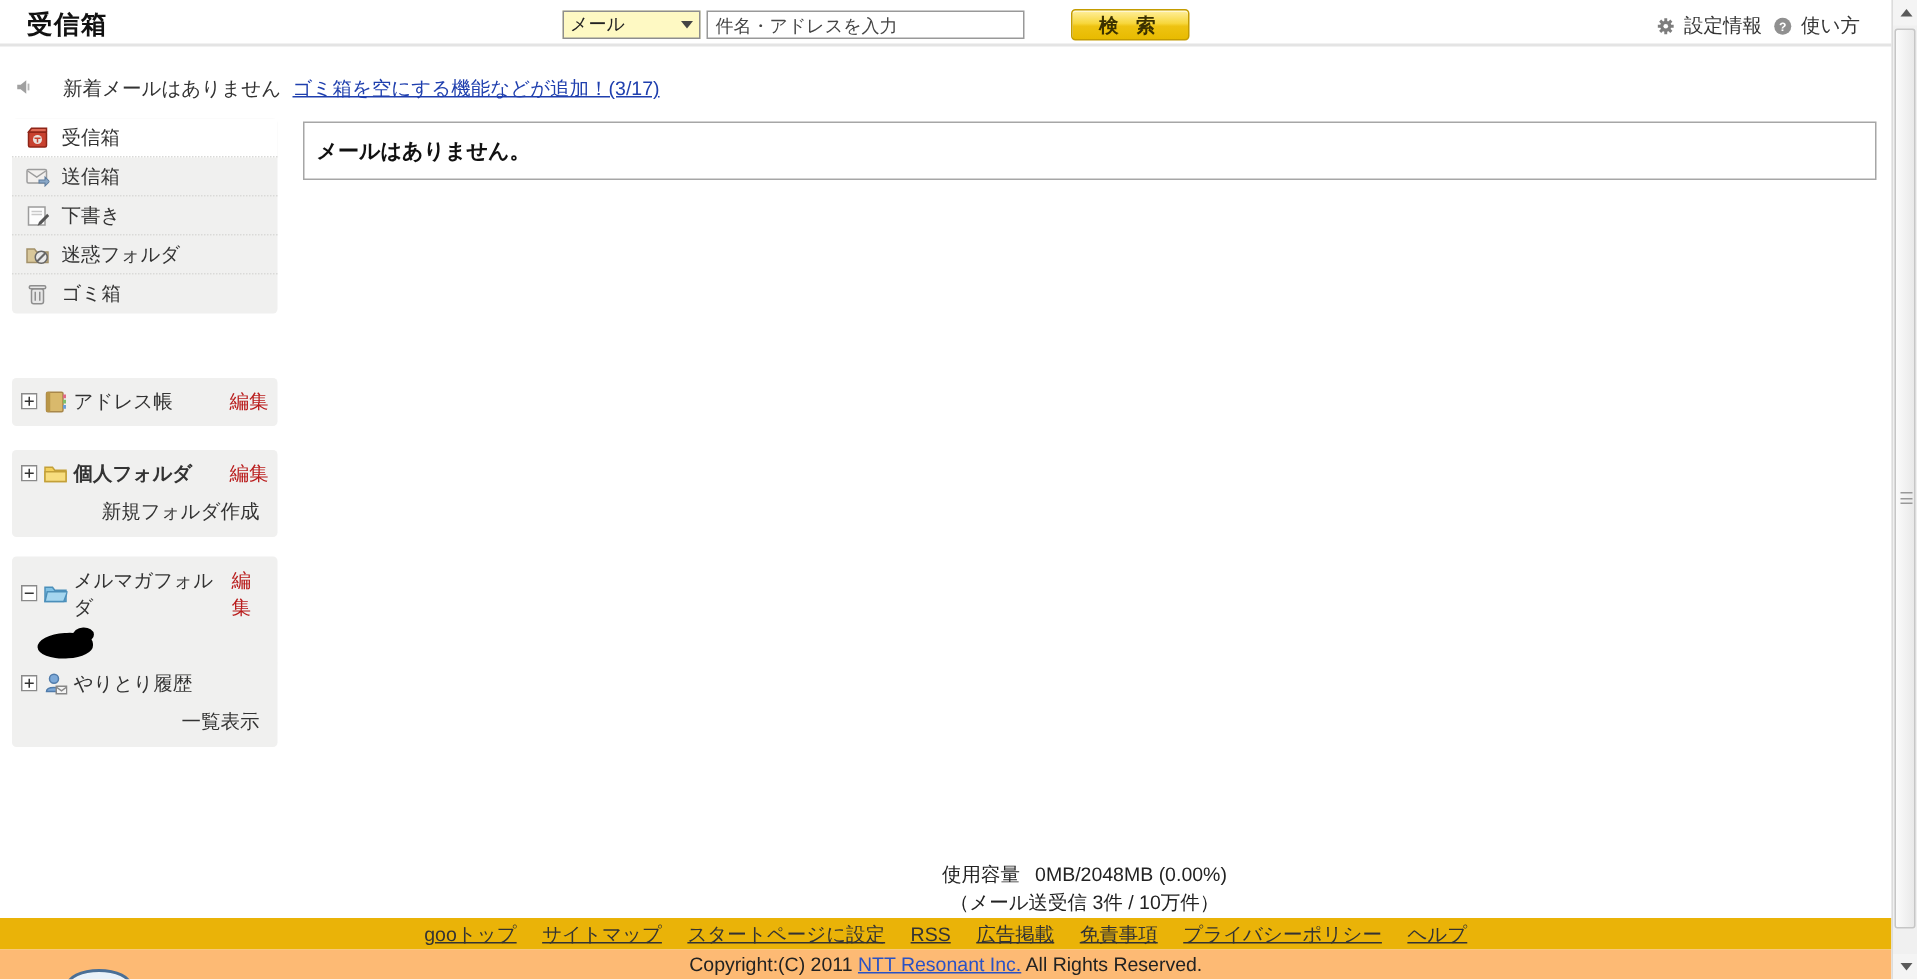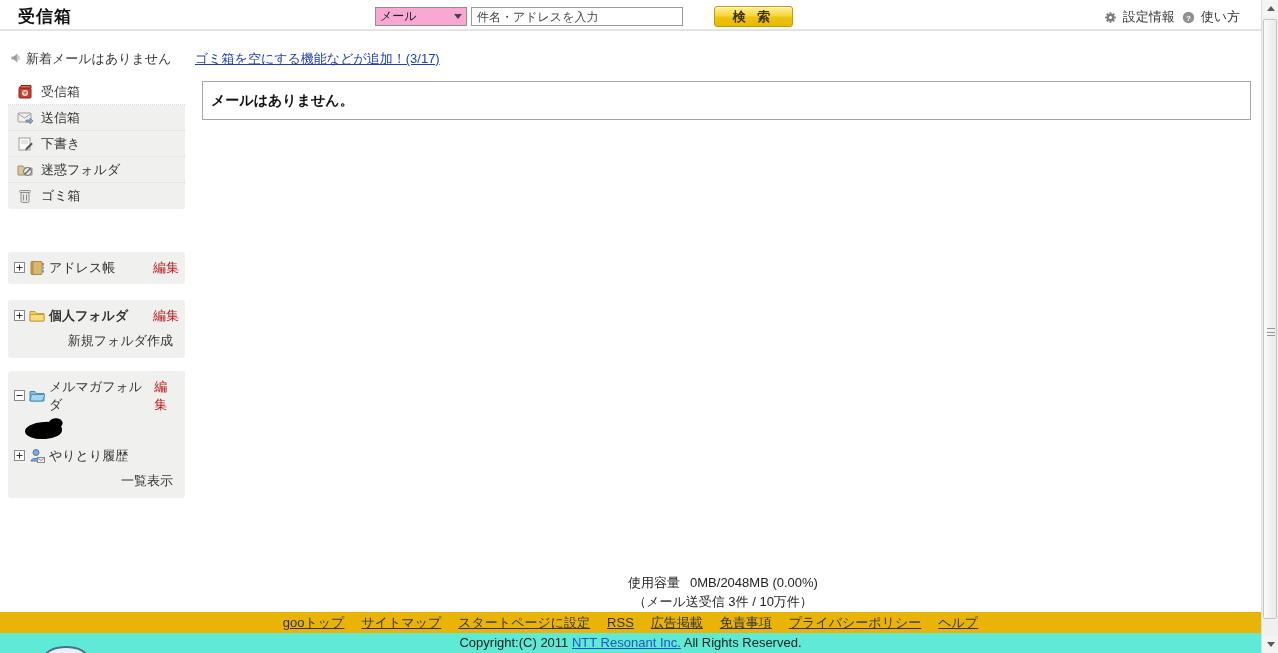--- a/index.html
+++ b/index.html
@@ -3,30 +3,30 @@
 <meta charset="utf-8">
 <style>
   * { margin:0; padding:0; box-sizing:border-box; }
   html,body { width:1278px; height:653px; }
   body { font-family:"Liberation Sans","DejaVu Sans",sans-serif; background:#fff; color:#333; }
   .page { position:relative; width:1278px; height:653px; background:#fff; overflow:hidden; }
 
   
   .header { position:absolute; top:0; left:0; right:17px; height:31px; background:#fff; border-bottom:2px solid #e4e4e4; }
   .page-title { position:absolute; left:18px; top:5px; font-size:17px; font-weight:bold; color:#111; letter-spacing:1px; }
-  .scope-select { position:absolute; left:375px; top:7px; width:92px; height:19px; background:#f9a8d4; border:1px solid #8e8e8e; font-size:12px; color:#222; display:flex; align-items:center; padding:0 4px; cursor:default; }
+  .scope-select { position:absolute; left:375px; top:7px; width:92px; height:19px; background:#fef9c3; border:1px solid #8e8e8e; font-size:12px; color:#222; display:flex; align-items:center; padding:0 4px; cursor:default; }
   .scope-select .arrow { margin-left:auto; width:0; height:0; border-left:4px solid transparent; border-right:4px solid transparent; border-top:5px solid #444; }
   .search-input { position:absolute; left:471px; top:7px; width:212px; height:19px; border:1px solid #999; font-size:12px; padding:0 5px; font-family:inherit; color:#c2410c; }
   .search-input::placeholder { color:#444; opacity:1; }
   .search-btn { position:absolute; left:714px; top:6px; width:79px; height:21px; background:linear-gradient(to bottom,#ffef9e 0%,#f7d73c 45%,#eec312 55%,#e8bb00 100%); border:1px solid #c49c00; border-radius:3px; font-size:13px; font-weight:bold; color:#3a3000; letter-spacing:4px; font-family:inherit; cursor:pointer; box-shadow:inset 0 1px 0 #fff7cf; }
   .header-right { position:absolute; right:38px; top:8px; display:flex; gap:6px; font-size:13px; color:#333; align-items:center; }
   .hlink { display:flex; align-items:center; gap:4px; cursor:pointer; text-decoration:none; color:#333; }
 
   
-  .notice { position:absolute; left:10px; top:50px; display:flex; align-items:center; gap:4px; font-size:13px; color:#333; }
+  .notice { position:absolute; left:10px; top:50px; display:flex; align-items:center; gap:20px; font-size:13px; color:#333; }
   .panel { position:absolute; left:8px; width:177px; background:#f0f0ef; border-radius:3px; }
   .folders { top:79px; }
   .frow { height:26px; display:flex; align-items:center; gap:8px; padding-left:9px; font-size:13px; color:#333; border-bottom:1px dotted #d9d9d8; cursor:pointer; }
   .frow:last-child { border-bottom:none; }
   .frow.sel { background:#fff; }
   .fic { width:16px; height:16px; display:inline-flex; align-items:center; justify-content:center; }
   .srow { display:flex; align-items:center; gap:4px; padding:7px 6px 7px 6px; font-size:13px; color:#333; }
   .srow .lbl { cursor:pointer; }
   .srow .bold { font-weight:bold; }
   .edit { margin-left:auto; font-size:13px; color:#b91c1c; cursor:pointer; text-decoration:none; }
@@ -43,21 +43,21 @@
   
   .announcement { position:absolute; left:195px; top:50px; font-size:13px; color:#1f3fae; text-decoration:underline; cursor:pointer; }
   .empty-box { position:absolute; left:202px; top:81px; width:1049px; height:39px; border:1px solid #a6a6a6; background:#fff; display:flex; align-items:center; padding-left:8px; }
   .empty-msg { font-size:14px; font-weight:bold; color:#111; }
 
   
   .usage { position:absolute; left:195px; top:573px; width:1056px; text-align:center; font-size:13px; color:#222; line-height:19px; }
   .usage .gap { display:inline-block; width:10px; }
   .footer-bar { position:absolute; left:0; top:612px; right:17px; height:21px; background:#eab308; display:flex; justify-content:center; align-items:center; gap:17px; font-size:13px; }
   .footer-bar a { color:#333; text-decoration:underline; cursor:pointer; }
-  .copyright { position:absolute; left:0; top:633px; right:17px; height:20px; background:#5eead4; text-align:center; font-size:13px; color:#222; padding-top:2px; }
+  .copyright { position:absolute; left:0; top:633px; right:17px; height:20px; background:#fdba74; text-align:center; font-size:13px; color:#222; padding-top:2px; }
   .copyright a { color:#2a52c4; text-decoration:underline; cursor:pointer; }
   .bottom-logo { position:absolute; left:44px; top:646px; width:44px; height:22px; border:2px solid #4a6f96; background:#e9f1f8; border-radius:50%; }
 
   
   .scrollbar { position:absolute; right:0; top:0; width:17px; height:653px; background:#f0f0f0; border-left:1px solid #dcdcdc; }
   .sb-btn { position:absolute; left:0; width:17px; height:17px; background:#f4f4f4; display:flex; align-items:center; justify-content:center; cursor:pointer; }
   .sb-up { top:0; }
   .sb-down { bottom:0; }
   .tri-up { width:0; height:0; border-left:4px solid transparent; border-right:4px solid transparent; border-bottom:5px solid #5a5a5a; }
   .tri-down { width:0; height:0; border-left:4px solid transparent; border-right:4px solid transparent; border-top:5px solid #5a5a5a; }

